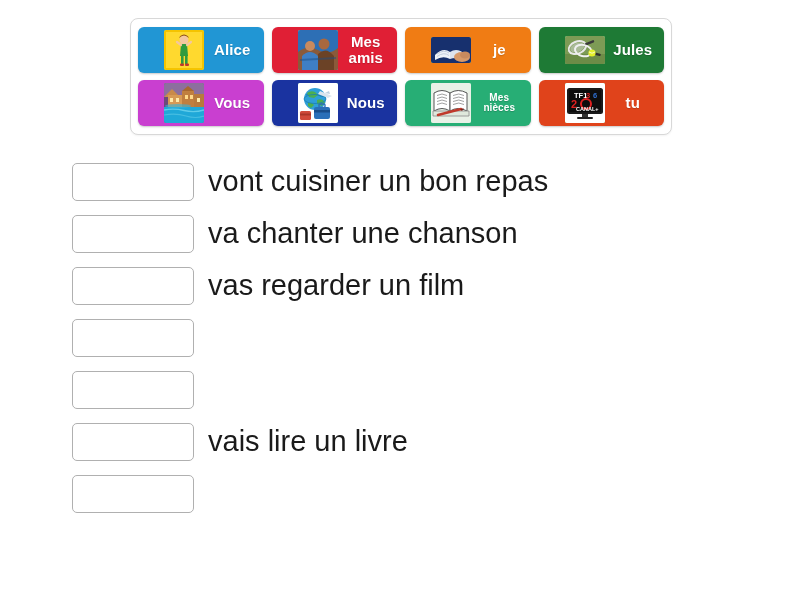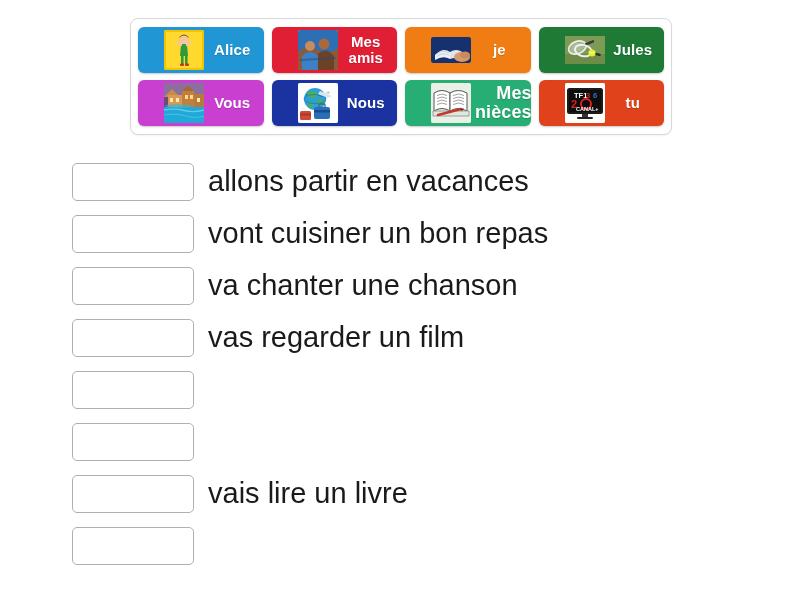--- a/index.html
+++ b/index.html
@@ -63,21 +63,21 @@
     text-align: center;
     color: #ffffff;
     font-weight: bold;
     font-size: 15px;
     line-height: 1.05;
     padding: 0 4px;
     letter-spacing: 0.1px;
     text-shadow: 0 1px 1px rgba(0,0,0,0.18);
     word-wrap: break-word;
   }
-  .tile-label.two-line { font-size: 18px; text-align: right; }
+  .tile-label.two-line { font-size: 10px; }
 
   
   #answers {
     position: absolute;
     left: 72px;
     top: 156px;
     width: 700px;
   }
   .answer-row {
     display: flex;
@@ -269,24 +269,20 @@
         </svg>
       </div>
       <div class="tile-label">tu</div>
     </div>
 
   </div>
 </div>
 
 <div id="answers">
 
-  <div class="answer-row">
-    <div class="dropzone"></div>
-    <div class="answer-text">allons partir en vacances</div>
-  </div>
 
   <div class="answer-row">
     <div class="dropzone"></div>
     <div class="answer-text">vont cuisiner un bon repas</div>
   </div>
 
   <div class="answer-row">
     <div class="dropzone"></div>
     <div class="answer-text">va chanter une chanson</div>
   </div>

